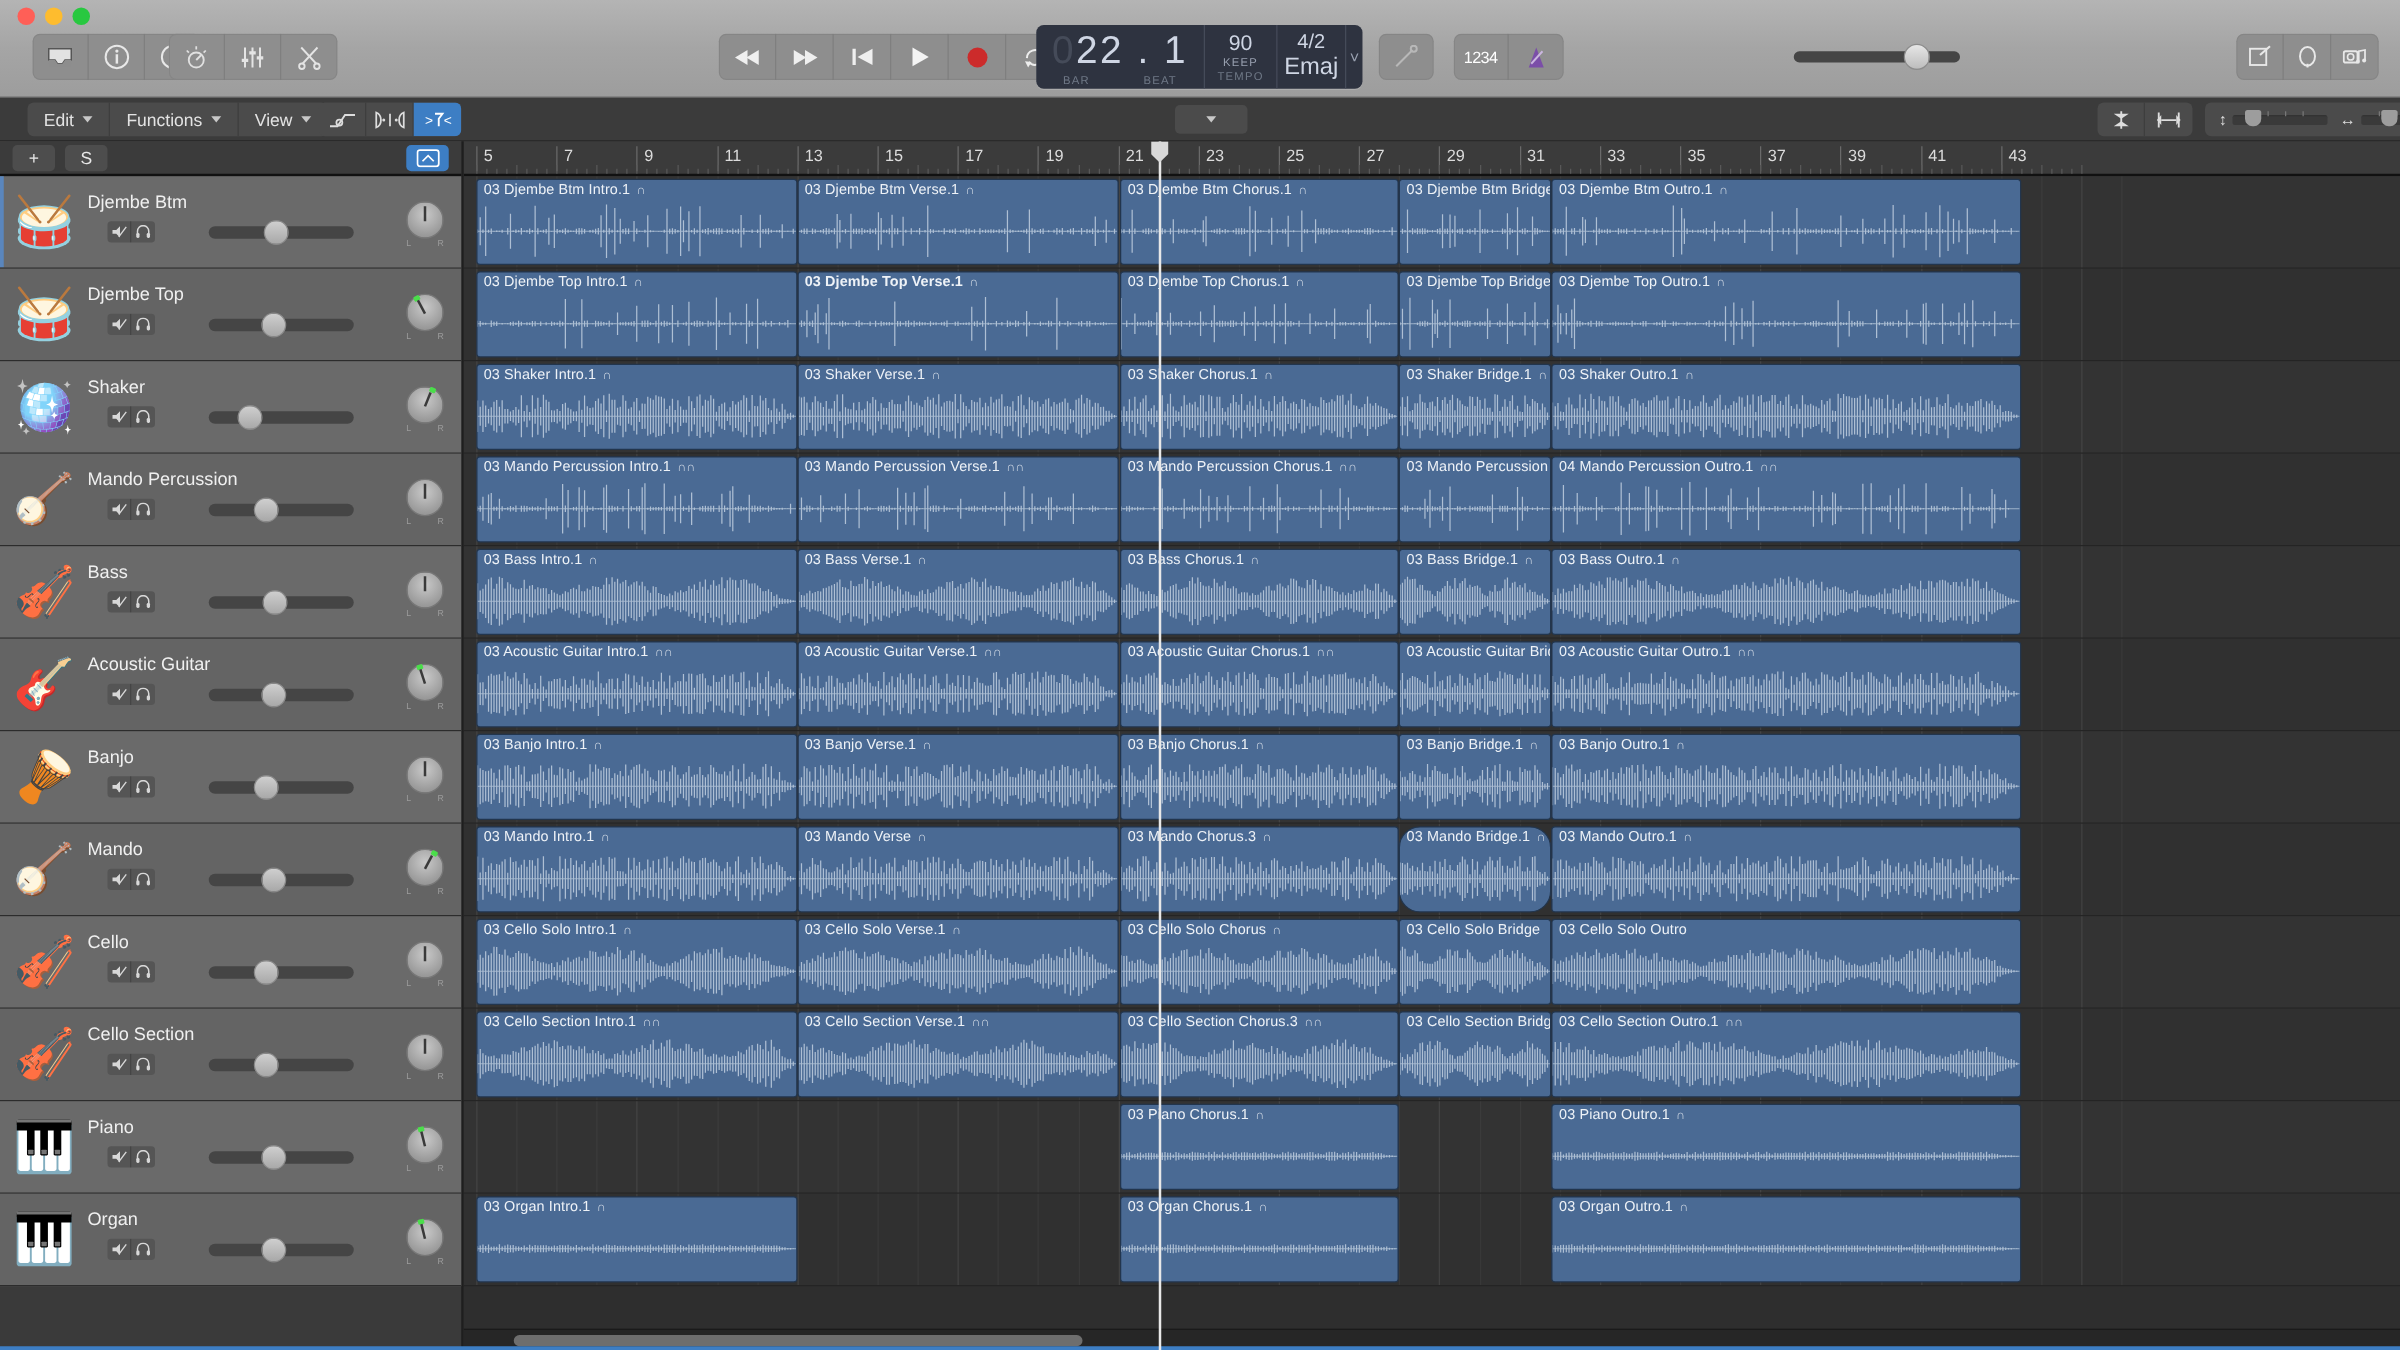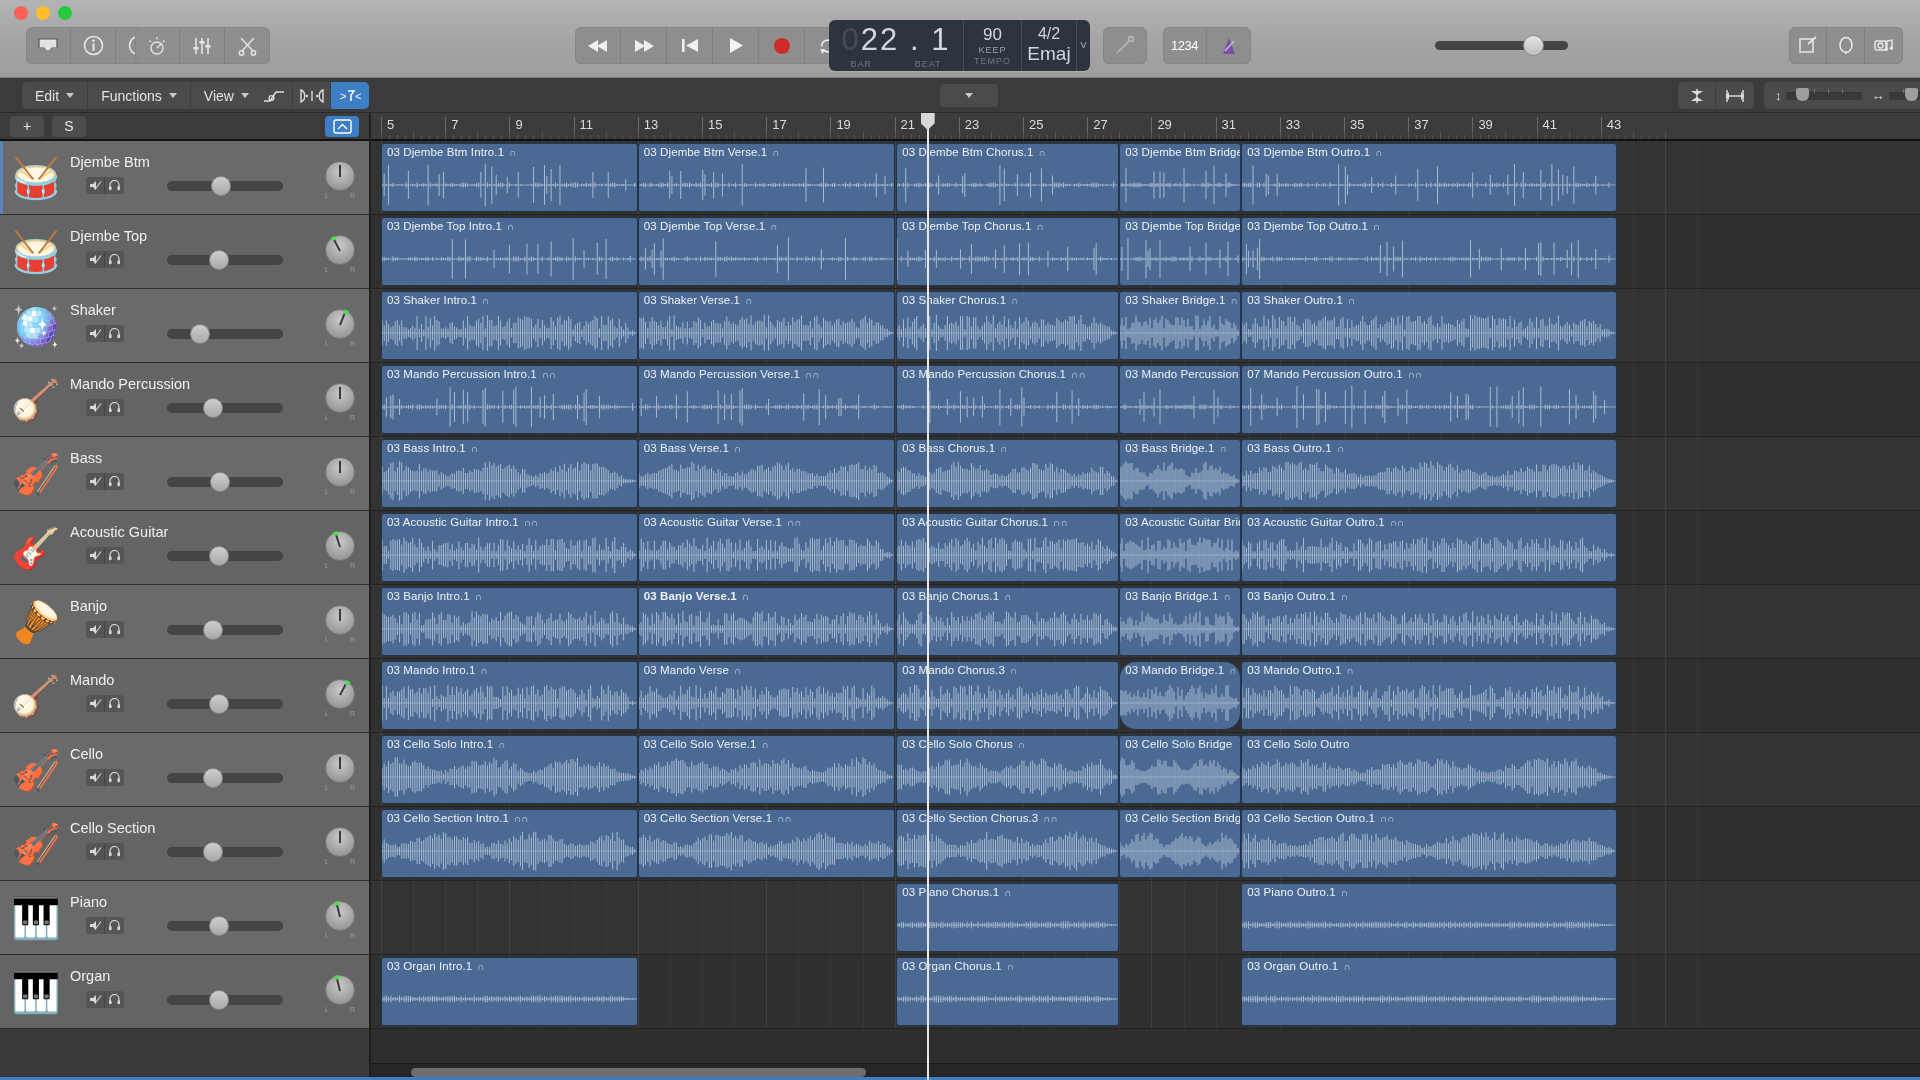--- a/index.html
+++ b/index.html
@@ -1204,21 +1204,21 @@
                 <span>03 Djembe Top Intro.1</span>
                 <span class="loopico">∩</span>
               </div>
               <div class="wave">
                 <svg preserveAspectRatio="none" viewBox="0 0 257 52">
                   <path d="M0.0,23.3L0.0,28.7 M2.2,23.7L2.2,28.3 M4.4,24.9L4.4,27.1 M6.6,25.2L6.6,26.8 M8.9,25.9L8.9,26.1 M11.1,23.2L11.1,28.8 M13.3,24.3L13.3,27.7 M15.5,24.0L15.5,28.0 M17.7,25.7L17.7,26.3 M19.9,25.3L19.9,26.7 M22.2,25.7L22.2,26.3 M24.4,25.6L24.4,26.4 M26.6,24.4L26.6,27.6 M28.8,24.1L28.8,27.9 M31.0,25.0L31.0,27.0 M33.2,23.5L33.2,28.5 M35.4,24.2L35.4,27.8 M37.7,25.6L37.7,26.4 M39.9,24.6L39.9,27.4 M42.1,25.0L42.1,27.0 M44.3,23.7L44.3,28.3 M46.5,23.8L46.5,28.2 M48.7,25.5L48.7,26.5 M51.0,24.1L51.0,27.9 M53.2,25.9L53.2,26.1 M55.4,24.7L55.4,27.3 M57.6,25.8L57.6,26.2 M59.8,24.1L59.8,27.9 M62.0,24.6L62.0,27.4 M64.3,24.9L64.3,27.1 M66.5,23.4L66.5,28.6 M68.7,24.2L68.7,27.8 M70.9,4.6L70.9,47.4 M73.1,25.6L73.1,26.4 M75.3,25.4L75.3,26.6 M77.5,23.3L77.5,28.7 M79.8,23.9L79.8,28.1 M82.0,24.4L82.0,27.6 M84.2,4.8L84.2,47.2 M86.4,23.3L86.4,28.7 M88.6,23.1L88.6,28.9 M90.8,26.0L90.8,26.0 M93.1,25.6L93.1,26.4 M95.3,23.4L95.3,28.6 M97.5,23.9L97.5,28.1 M99.7,24.0L99.7,28.0 M101.9,24.5L101.9,27.5 M104.1,25.2L104.1,26.8 M106.3,23.4L106.3,28.6 M108.6,25.2L108.6,26.8 M110.8,25.8L110.8,26.2 M113.0,16.2L113.0,35.8 M115.2,24.7L115.2,27.3 M117.4,24.8L117.4,27.2 M119.6,24.3L119.6,27.7 M121.9,24.8L121.9,27.2 M124.1,24.2L124.1,27.8 M126.3,23.7L126.3,28.3 M128.5,10.5L128.5,41.5 M130.7,25.9L130.7,26.1 M132.9,23.3L132.9,28.7 M135.1,23.2L135.1,28.8 M137.4,23.1L137.4,28.9 M139.6,24.8L139.6,27.2 M141.8,25.3L141.8,26.7 M144.0,23.5L144.0,28.5 M146.2,9.2L146.2,42.8 M148.4,24.3L148.4,27.7 M150.7,23.3L150.7,28.7 M152.9,24.0L152.9,28.0 M155.1,24.9L155.1,27.1 M157.3,9.8L157.3,42.2 M159.5,25.6L159.5,26.4 M161.7,23.2L161.7,28.8 M163.9,26.0L163.9,26.0 M166.2,25.2L166.2,26.8 M168.4,24.2L168.4,27.8 M170.6,7.0L170.6,45.0 M172.8,24.9L172.8,27.1 M175.0,23.9L175.0,28.1 M177.2,23.2L177.2,28.8 M179.5,23.6L179.5,28.4 M181.7,24.2L181.7,27.8 M183.9,25.7L183.9,26.3 M186.1,23.4L186.1,28.6 M188.3,24.3L188.3,27.7 M190.5,24.7L190.5,27.3 M192.8,3.2L192.8,48.8 M195.0,23.1L195.0,28.9 M197.2,25.1L197.2,26.9 M199.4,24.9L199.4,27.1 M201.6,25.5L201.6,26.5 M203.8,16.2L203.8,35.8 M206.0,24.7L206.0,27.3 M208.3,24.7L208.3,27.3 M210.5,25.8L210.5,26.2 M212.7,24.6L212.7,27.4 M214.9,25.6L214.9,26.4 M217.1,8.7L217.1,43.3 M219.3,23.5L219.3,28.5 M221.6,24.1L221.6,27.9 M223.8,26.0L223.8,26.0 M226.0,4.3L226.0,47.7 M228.2,25.4L228.2,26.6 M230.4,24.2L230.4,27.8 M232.6,23.3L232.6,28.7 M234.8,25.3L234.8,26.7 M237.1,23.7L237.1,28.3 M239.3,25.3L239.3,26.7 M241.5,25.9L241.5,26.1 M243.7,24.4L243.7,27.6 M245.9,25.6L245.9,26.4 M248.1,24.8L248.1,27.2 M250.4,22.7L250.4,29.3 M252.6,25.8L252.6,26.2 M254.8,25.9L254.8,26.1" stroke="#aebfd4" stroke-width="1" fill="none"></path>
                   <line x1="0" y1="26" x2="257" y2="26" stroke="#aebfd4" stroke-width="0.7"></line>
                 </svg>
               </div>
             </div>
-            <div class="region" style="left: 266.8px; width: 256.8px; height: 69px;">
+            <div class="region" style="left: 266.8px; width: 256.8px; height: 69px; font-weight: bold;">
               <div class="rg-name">
                 <span>03 Djembe Top Verse.1</span>
                 <span class="loopico">∩</span>
               </div>
               <div class="wave">
                 <svg preserveAspectRatio="none" viewBox="0 0 257 52">
                   <path d="M0.0,24.7L0.0,27.3 M2.2,23.2L2.2,28.8 M4.4,24.0L4.4,28.0 M6.6,14.4L6.6,37.6 M8.9,24.0L8.9,28.0 M11.1,23.1L11.1,28.9 M13.3,16.2L13.3,35.8 M15.5,9.0L15.5,43.0 M17.7,25.1L17.7,26.9 M19.9,24.8L19.9,27.2 M22.2,16.9L22.2,35.1 M24.4,3.6L24.4,48.4 M26.6,24.6L26.6,27.4 M28.8,24.9L28.8,27.1 M31.0,25.3L31.0,26.7 M33.2,24.1L33.2,27.9 M35.4,23.3L35.4,28.7 M37.7,24.4L37.7,27.6 M39.9,25.2L39.9,26.8 M42.1,26.0L42.1,26.0 M44.3,25.6L44.3,26.4 M46.5,24.1L46.5,27.9 M48.7,23.1L48.7,28.9 M51.0,24.8L51.0,27.2 M53.2,25.6L53.2,26.4 M55.4,25.5L55.4,26.5 M57.6,24.0L57.6,28.0 M59.8,25.8L59.8,26.2 M62.0,23.3L62.0,28.7 M64.3,25.3L64.3,26.7 M66.5,23.8L66.5,28.2 M68.7,24.4L68.7,27.6 M70.9,24.6L70.9,27.4 M73.1,24.4L73.1,27.6 M75.3,25.0L75.3,27.0 M77.5,6.8L77.5,45.2 M79.8,23.7L79.8,28.3 M82.0,23.9L82.0,28.1 M84.2,25.2L84.2,26.8 M86.4,23.7L86.4,28.3 M88.6,23.1L88.6,28.9 M90.8,24.6L90.8,27.4 M93.1,23.4L93.1,28.6 M95.3,24.7L95.3,27.3 M97.5,24.0L97.5,28.0 M99.7,24.8L99.7,27.2 M101.9,24.6L101.9,27.4 M104.1,25.3L104.1,26.7 M106.3,23.9L106.3,28.1 M108.6,25.0L108.6,27.0 M110.8,24.8L110.8,27.2 M113.0,25.6L113.0,26.4 M115.2,24.7L115.2,27.3 M117.4,24.3L117.4,27.7 M119.6,23.2L119.6,28.8 M121.9,25.7L121.9,26.3 M124.1,25.7L124.1,26.3 M126.3,24.3L126.3,27.7 M128.5,24.1L128.5,27.9 M130.7,25.3L130.7,26.7 M132.9,25.2L132.9,26.8 M135.1,24.9L135.1,27.1 M137.4,24.8L137.4,27.2 M139.6,11.2L139.6,40.8 M141.8,24.0L141.8,28.0 M144.0,23.5L144.0,28.5 M146.2,25.0L146.2,27.0 M148.4,23.5L148.4,28.5 M150.7,2.8L150.7,49.2 M152.9,25.0L152.9,27.0 M155.1,25.3L155.1,26.7 M157.3,25.7L157.3,26.3 M159.5,23.6L159.5,28.4 M161.7,25.5L161.7,26.5 M163.9,24.4L163.9,27.6 M166.2,25.9L166.2,26.1 M168.4,23.2L168.4,28.8 M170.6,24.1L170.6,27.9 M172.8,25.0L172.8,27.0 M175.0,23.1L175.0,28.9 M177.2,23.8L177.2,28.2 M179.5,25.7L179.5,26.3 M181.7,24.4L181.7,27.6 M183.9,14.9L183.9,37.1 M186.1,24.2L186.1,27.8 M188.3,26.0L188.3,26.0 M190.5,25.3L190.5,26.7 M192.8,25.3L192.8,26.7 M195.0,24.0L195.0,28.0 M197.2,25.1L197.2,26.9 M199.4,25.1L199.4,26.9 M201.6,23.4L201.6,28.6 M203.8,23.9L203.8,28.1 M206.0,25.6L206.0,26.4 M208.3,3.4L208.3,48.6 M210.5,23.8L210.5,28.2 M212.7,25.8L212.7,26.2 M214.9,25.2L214.9,26.8 M217.1,23.7L217.1,28.3 M219.3,24.7L219.3,27.3 M221.6,25.7L221.6,26.3 M223.8,25.6L223.8,26.4 M226.0,24.3L226.0,27.7 M228.2,23.6L228.2,28.4 M230.4,25.5L230.4,26.5 M232.6,23.6L232.6,28.4 M234.8,23.7L234.8,28.3 M237.1,25.5L237.1,26.5 M239.3,24.7L239.3,27.3 M241.5,25.4L241.5,26.6 M243.7,25.0L243.7,27.0 M245.9,24.5L245.9,27.5 M248.1,25.2L248.1,26.8 M250.4,25.5L250.4,26.5 M252.6,25.7L252.6,26.3 M254.8,25.9L254.8,26.1" stroke="#aebfd4" stroke-width="1" fill="none"></path>
                   <line x1="0" y1="26" x2="257" y2="26" stroke="#aebfd4" stroke-width="0.7"></line>
                 </svg>
               </div>
@@ -1448,21 +1448,21 @@
               </div>
               <div class="wave">
                 <svg preserveAspectRatio="none" viewBox="0 0 122 52">
                   <path d="M0.0,25.5L0.0,26.5 M2.0,24.8L2.0,27.2 M4.1,23.1L4.1,28.9 M6.1,23.5L6.1,28.5 M8.1,25.5L8.1,26.5 M10.2,24.8L10.2,27.2 M12.2,25.7L12.2,26.3 M14.2,25.2L14.2,26.8 M16.3,24.2L16.3,27.8 M18.3,25.4L18.3,26.6 M20.3,17.4L20.3,34.6 M22.4,23.4L22.4,28.6 M24.4,9.6L24.4,42.4 M26.4,23.8L26.4,28.2 M28.5,24.2L28.5,27.8 M30.5,24.8L30.5,27.2 M32.5,23.7L32.5,28.3 M34.6,15.6L34.6,36.4 M36.6,25.5L36.6,26.5 M38.6,24.5L38.6,27.5 M40.7,6.8L40.7,45.2 M42.7,25.6L42.7,26.4 M44.7,25.4L44.7,26.6 M46.8,23.8L46.8,28.2 M48.8,24.1L48.8,27.9 M50.8,25.3L50.8,26.7 M52.9,24.4L52.9,27.6 M54.9,25.9L54.9,26.1 M56.9,23.3L56.9,28.7 M59.0,24.6L59.0,27.4 M61.0,24.1L61.0,27.9 M63.0,24.2L63.0,27.8 M65.1,23.6L65.1,28.4 M67.1,23.7L67.1,28.3 M69.1,24.2L69.1,27.8 M71.2,23.3L71.2,28.7 M73.2,23.6L73.2,28.4 M75.2,13.7L75.2,38.3 M77.3,25.6L77.3,26.4 M79.3,25.8L79.3,26.2 M81.3,23.4L81.3,28.6 M83.4,23.7L83.4,28.3 M85.4,23.5L85.4,28.5 M87.4,23.4L87.4,28.6 M89.5,25.5L89.5,26.5 M91.5,24.5L91.5,27.5 M93.5,24.5L93.5,27.5 M95.6,7.2L95.6,44.8 M97.6,24.8L97.6,27.2 M99.6,15.6L99.6,36.4 M101.7,24.1L101.7,27.9 M103.7,23.6L103.7,28.4 M105.7,25.8L105.7,26.2 M107.8,24.9L107.8,27.1 M109.8,25.6L109.8,26.4 M111.8,24.0L111.8,28.0 M113.9,25.5L113.9,26.5 M115.9,24.7L115.9,27.3 M117.9,25.7L117.9,26.3 M120.0,25.7L120.0,26.3" stroke="#aebfd4" stroke-width="1" fill="none"></path>
                   <line x1="0" y1="26" x2="122" y2="26" stroke="#aebfd4" stroke-width="0.7"></line>
                 </svg>
               </div>
             </div>
             <div class="region" style="left: 870.28px; width: 375.57px; height: 69px;">
               <div class="rg-name">
-                <span>07 Mando Percussion Outro.1</span>
+                <span>04 Mando Percussion Outro.1</span>
                 <span class="loopico">∩∩</span>
               </div>
               <div class="wave">
                 <svg preserveAspectRatio="none" viewBox="0 0 376 52">
                   <path d="M0.0,24.0L0.0,28.0 M2.2,24.3L2.2,27.7 M4.4,25.2L4.4,26.8 M6.6,23.7L6.6,28.3 M8.8,5.4L8.8,46.6 M11.1,24.7L11.1,27.3 M13.3,24.3L13.3,27.7 M15.5,25.5L15.5,26.5 M17.7,23.6L17.7,28.4 M19.9,12.3L19.9,39.7 M22.1,23.3L22.1,28.7 M24.3,23.9L24.3,28.1 M26.5,24.7L26.5,27.3 M28.8,24.6L28.8,27.4 M31.0,24.5L31.0,27.5 M33.2,25.4L33.2,26.6 M35.4,15.9L35.4,36.1 M37.6,24.5L37.6,27.5 M39.8,23.2L39.8,28.8 M42.0,25.5L42.0,26.5 M44.2,25.8L44.2,26.2 M46.4,25.9L46.4,26.1 M48.7,25.9L48.7,26.1 M50.9,24.5L50.9,27.5 M53.1,23.8L53.1,28.2 M55.3,3.2L55.3,48.8 M57.5,25.5L57.5,26.5 M59.7,24.6L59.7,27.4 M61.9,12.3L61.9,39.7 M64.1,25.0L64.1,27.0 M66.4,24.5L66.4,27.5 M68.6,24.5L68.6,27.5 M70.8,24.8L70.8,27.2 M73.0,25.4L73.0,26.6 M75.2,6.4L75.2,45.6 M77.4,7.0L77.4,45.0 M79.6,23.4L79.6,28.6 M81.8,24.7L81.8,27.3 M84.0,9.5L84.0,42.5 M86.3,23.3L86.3,28.7 M88.5,23.4L88.5,28.6 M90.7,25.3L90.7,26.7 M92.9,24.3L92.9,27.7 M95.1,24.7L95.1,27.3 M97.3,25.5L97.3,26.5 M99.5,25.3L99.5,26.7 M101.7,24.7L101.7,27.3 M104.0,7.9L104.0,44.1 M106.2,25.3L106.2,26.7 M108.4,25.4L108.4,26.6 M110.6,2.8L110.6,49.2 M112.8,23.4L112.8,28.6 M115.0,25.8L115.0,26.2 M117.2,24.4L117.2,27.6 M119.4,24.5L119.4,27.5 M121.6,24.9L121.6,27.1 M123.9,7.6L123.9,44.4 M126.1,24.6L126.1,27.4 M128.3,24.7L128.3,27.3 M130.5,24.1L130.5,27.9 M132.7,25.8L132.7,26.2 M134.9,24.2L134.9,27.8 M137.1,23.5L137.1,28.5 M139.3,24.0L139.3,28.0 M141.6,14.4L141.6,37.6 M143.8,8.5L143.8,43.5 M146.0,24.2L146.0,27.8 M148.2,24.3L148.2,27.7 M150.4,25.3L150.4,26.7 M152.6,25.4L152.6,26.6 M154.8,25.8L154.8,26.2 M157.0,16.2L157.0,35.8 M159.2,23.7L159.2,28.3 M161.5,23.2L161.5,28.8 M163.7,24.6L163.7,27.4 M165.9,7.3L165.9,44.7 M168.1,24.1L168.1,27.9 M170.3,23.8L170.3,28.2 M172.5,25.3L172.5,26.7 M174.7,24.8L174.7,27.2 M176.9,25.4L176.9,26.6 M179.2,23.6L179.2,28.4 M181.4,24.1L181.4,27.9 M183.6,25.3L183.6,26.7 M185.8,24.0L185.8,28.0 M188.0,24.2L188.0,27.8 M190.2,25.6L190.2,26.4 M192.4,25.4L192.4,26.6 M194.6,23.9L194.6,28.1 M196.8,25.2L196.8,26.8 M199.1,23.8L199.1,28.2 M201.3,25.3L201.3,26.7 M203.5,23.3L203.5,28.7 M205.7,24.3L205.7,27.7 M207.9,24.5L207.9,27.5 M210.1,10.4L210.1,41.6 M212.3,25.7L212.3,26.3 M214.5,23.4L214.5,28.6 M216.8,14.0L216.8,38.0 M219.0,24.3L219.0,27.7 M221.2,23.9L221.2,28.1 M223.4,24.4L223.4,27.6 M225.6,11.6L225.6,40.4 M227.8,12.7L227.8,39.3 M230.0,23.9L230.0,28.1 M232.2,23.4L232.2,28.6 M234.4,25.9L234.4,26.1 M236.7,25.6L236.7,26.4 M238.9,25.0L238.9,27.0 M241.1,25.6L241.1,26.4 M243.3,25.8L243.3,26.2 M245.5,25.6L245.5,26.4 M247.7,25.9L247.7,26.1 M249.9,4.4L249.9,47.6 M252.1,24.3L252.1,27.7 M254.4,25.8L254.4,26.2 M256.6,3.9L256.6,48.1 M258.8,25.9L258.8,26.1 M261.0,24.6L261.0,27.4 M263.2,24.5L263.2,27.5 M265.4,23.7L265.4,28.3 M267.6,24.0L267.6,28.0 M269.8,23.2L269.8,28.8 M272.0,14.3L272.0,37.7 M274.3,26.0L274.3,26.0 M276.5,24.1L276.5,27.9 M278.7,8.3L278.7,43.7 M280.9,23.8L280.9,28.2 M283.1,4.8L283.1,47.2 M285.3,24.9L285.3,27.1 M287.5,25.3L287.5,26.7 M289.7,23.2L289.7,28.8 M292.0,23.8L292.0,28.2 M294.2,23.5L294.2,28.5 M296.4,25.2L296.4,26.8 M298.6,25.6L298.6,26.4 M300.8,4.0L300.8,48.0 M303.0,25.6L303.0,26.4 M305.2,23.5L305.2,28.5 M307.4,23.9L307.4,28.1 M309.6,23.4L309.6,28.6 M311.9,25.4L311.9,26.6 M314.1,24.1L314.1,27.9 M316.3,23.6L316.3,28.4 M318.5,24.3L318.5,27.7 M320.7,26.0L320.7,26.0 M322.9,25.0L322.9,27.0 M325.1,25.3L325.1,26.7 M327.3,25.6L327.3,26.4 M329.6,7.1L329.6,44.9 M331.8,24.3L331.8,27.7 M334.0,25.0L334.0,27.0 M336.2,13.1L336.2,38.9 M338.4,23.3L338.4,28.7 M340.6,26.0L340.6,26.0 M342.8,24.7L342.8,27.3 M345.0,24.3L345.0,27.7 M347.2,24.7L347.2,27.3 M349.5,24.7L349.5,27.3 M351.7,23.9L351.7,28.1 M353.9,8.8L353.9,43.2 M356.1,13.4L356.1,38.6 M358.3,25.7L358.3,26.3 M360.5,24.6L360.5,27.4 M362.7,25.4L362.7,26.6 M364.9,18.3L364.9,33.7 M367.2,25.4L367.2,26.6 M369.4,25.9L369.4,26.1 M371.6,26.0L371.6,26.0 M373.8,25.9L373.8,26.1" stroke="#aebfd4" stroke-width="1" fill="none"></path>
                   <line x1="0" y1="26" x2="376" y2="26" stroke="#aebfd4" stroke-width="0.7"></line>
                 </svg>
               </div>
             </div>
           </div>
@@ -1721,21 +1721,21 @@
                 <span>03 Banjo Intro.1</span>
                 <span class="loopico">∩</span>
               </div>
               <div class="wave">
                 <svg preserveAspectRatio="none" viewBox="0 0 257 52">
                   <path d="M0.0,7.9L0.0,44.1 M2.2,10.4L2.2,41.6 M4.4,12.0L4.4,40.0 M6.6,13.0L6.6,39.0 M8.9,12.6L8.9,39.4 M11.1,10.6L11.1,41.4 M13.3,14.3L13.3,37.7 M15.5,19.3L15.5,32.7 M17.7,11.4L17.7,40.6 M19.9,20.8L19.9,31.2 M22.2,8.0L22.2,44.0 M24.4,7.8L24.4,44.2 M26.6,10.2L26.6,41.8 M28.8,19.6L28.8,32.4 M31.0,9.2L31.0,42.8 M33.2,7.6L33.2,44.4 M35.4,15.8L35.4,36.2 M37.7,8.8L37.7,43.2 M39.9,22.2L39.9,29.8 M42.1,21.7L42.1,30.3 M44.3,15.9L44.3,36.1 M46.5,15.7L46.5,36.3 M48.7,14.9L48.7,37.1 M51.0,8.1L51.0,43.9 M53.2,13.2L53.2,38.8 M55.4,20.5L55.4,31.5 M57.6,10.4L57.6,41.6 M59.8,8.0L59.8,44.0 M62.0,16.0L62.0,36.0 M64.3,16.4L64.3,35.6 M66.5,9.5L66.5,42.5 M68.7,10.6L68.7,41.4 M70.9,19.2L70.9,32.8 M73.1,11.1L73.1,40.9 M75.3,13.6L75.3,38.4 M77.5,12.4L77.5,39.6 M79.8,22.0L79.8,30.0 M82.0,18.5L82.0,33.5 M84.2,21.1L84.2,30.9 M86.4,19.6L86.4,32.4 M88.6,18.5L88.6,33.5 M90.8,6.9L90.8,45.1 M93.1,13.4L93.1,38.6 M95.3,7.1L95.3,44.9 M97.5,10.8L97.5,41.2 M99.7,12.4L99.7,39.6 M101.9,9.4L101.9,42.6 M104.1,10.3L104.1,41.7 M106.3,10.2L106.3,41.8 M108.6,18.8L108.6,33.2 M110.8,14.7L110.8,37.3 M113.0,16.0L113.0,36.0 M115.2,12.8L115.2,39.2 M117.4,17.4L117.4,34.6 M119.6,7.2L119.6,44.8 M121.9,16.6L121.9,35.4 M124.1,11.8L124.1,40.2 M126.3,9.0L126.3,43.0 M128.5,7.5L128.5,44.5 M130.7,7.0L130.7,45.0 M132.9,14.9L132.9,37.1 M135.1,10.9L135.1,41.1 M137.4,12.5L137.4,39.5 M139.6,18.2L139.6,33.8 M141.8,20.1L141.8,31.9 M144.0,21.5L144.0,30.5 M146.2,12.2L146.2,39.8 M148.4,12.5L148.4,39.5 M150.7,11.6L150.7,40.4 M152.9,22.1L152.9,29.9 M155.1,13.3L155.1,38.7 M157.3,7.9L157.3,44.1 M159.5,9.6L159.5,42.4 M161.7,16.0L161.7,36.0 M163.9,19.6L163.9,32.4 M166.2,15.6L166.2,36.4 M168.4,13.8L168.4,38.2 M170.6,8.5L170.6,43.5 M172.8,17.8L172.8,34.2 M175.0,16.1L175.0,35.9 M177.2,15.5L177.2,36.5 M179.5,9.3L179.5,42.7 M181.7,16.2L181.7,35.8 M183.9,18.1L183.9,33.9 M186.1,15.5L186.1,36.5 M188.3,7.5L188.3,44.5 M190.5,9.7L190.5,42.3 M192.8,13.7L192.8,38.3 M195.0,15.1L195.0,36.9 M197.2,15.5L197.2,36.5 M199.4,13.3L199.4,38.7 M201.6,16.7L201.6,35.3 M203.8,12.9L203.8,39.1 M206.0,7.7L206.0,44.3 M208.3,21.3L208.3,30.7 M210.5,11.3L210.5,40.7 M212.7,21.9L212.7,30.1 M214.9,6.6L214.9,45.4 M217.1,19.8L217.1,32.2 M219.3,17.7L219.3,34.3 M221.6,13.6L221.6,38.4 M223.8,16.0L223.8,36.0 M226.0,20.1L226.0,31.9 M228.2,19.7L228.2,32.3 M230.4,9.2L230.4,42.8 M232.6,6.7L232.6,45.3 M234.8,18.3L234.8,33.7 M237.1,8.6L237.1,43.4 M239.3,19.3L239.3,32.7 M241.5,20.4L241.5,31.6 M243.7,13.7L243.7,38.3 M245.9,21.0L245.9,31.0 M248.1,20.8L248.1,31.2 M250.4,22.5L250.4,29.5 M252.6,22.8L252.6,29.2 M254.8,24.7L254.8,27.3" stroke="#aebfd4" stroke-width="1" fill="none"></path>
                   <line x1="0" y1="26" x2="257" y2="26" stroke="#aebfd4" stroke-width="0.7"></line>
                 </svg>
               </div>
             </div>
-            <div class="region" style="left: 266.8px; width: 256.8px; height: 69px; font-weight: bold;">
+            <div class="region" style="left: 266.8px; width: 256.8px; height: 69px;">
               <div class="rg-name">
                 <span>03 Banjo Verse.1</span>
                 <span class="loopico">∩</span>
               </div>
               <div class="wave">
                 <svg preserveAspectRatio="none" viewBox="0 0 257 52">
                   <path d="M0.0,20.2L0.0,31.8 M2.2,18.3L2.2,33.7 M4.4,8.6L4.4,43.4 M6.6,10.4L6.6,41.6 M8.9,13.3L8.9,38.7 M11.1,21.9L11.1,30.1 M13.3,9.4L13.3,42.6 M15.5,20.3L15.5,31.7 M17.7,7.8L17.7,44.2 M19.9,10.6L19.9,41.4 M22.2,16.7L22.2,35.3 M24.4,7.5L24.4,44.5 M26.6,7.5L26.6,44.5 M28.8,11.8L28.8,40.2 M31.0,14.2L31.0,37.8 M33.2,9.3L33.2,42.7 M35.4,14.9L35.4,37.1 M37.7,21.5L37.7,30.5 M39.9,9.3L39.9,42.7 M42.1,19.4L42.1,32.6 M44.3,6.7L44.3,45.3 M46.5,16.9L46.5,35.1 M48.7,18.6L48.7,33.4 M51.0,10.9L51.0,41.1 M53.2,9.5L53.2,42.5 M55.4,21.8L55.4,30.2 M57.6,11.6L57.6,40.4 M59.8,12.3L59.8,39.7 M62.0,6.5L62.0,45.5 M64.3,18.1L64.3,33.9 M66.5,18.7L66.5,33.3 M68.7,13.8L68.7,38.2 M70.9,7.9L70.9,44.1 M73.1,22.0L73.1,30.0 M75.3,21.1L75.3,30.9 M77.5,22.0L77.5,30.0 M79.8,15.6L79.8,36.4 M82.0,21.8L82.0,30.2 M84.2,22.0L84.2,30.0 M86.4,8.9L86.4,43.1 M88.6,9.3L88.6,42.7 M90.8,17.1L90.8,34.9 M93.1,11.0L93.1,41.0 M95.3,8.8L95.3,43.2 M97.5,16.8L97.5,35.2 M99.7,15.3L99.7,36.7 M101.9,13.6L101.9,38.4 M104.1,14.2L104.1,37.8 M106.3,15.3L106.3,36.7 M108.6,17.1L108.6,34.9 M110.8,18.8L110.8,33.2 M113.0,20.1L113.0,31.9 M115.2,12.7L115.2,39.3 M117.4,7.9L117.4,44.1 M119.6,7.4L119.6,44.6 M121.9,9.6L121.9,42.4 M124.1,6.8L124.1,45.2 M126.3,18.1L126.3,33.9 M128.5,17.2L128.5,34.8 M130.7,8.8L130.7,43.2 M132.9,13.8L132.9,38.2 M135.1,13.0L135.1,39.0 M137.4,7.4L137.4,44.6 M139.6,19.6L139.6,32.4 M141.8,21.9L141.8,30.1 M144.0,11.6L144.0,40.4 M146.2,13.2L146.2,38.8 M148.4,21.7L148.4,30.3 M150.7,15.1L150.7,36.9 M152.9,19.6L152.9,32.4 M155.1,21.5L155.1,30.5 M157.3,11.1L157.3,40.9 M159.5,16.4L159.5,35.6 M161.7,14.7L161.7,37.3 M163.9,8.9L163.9,43.1 M166.2,12.7L166.2,39.3 M168.4,10.6L168.4,41.4 M170.6,17.7L170.6,34.3 M172.8,17.9L172.8,34.1 M175.0,18.5L175.0,33.5 M177.2,15.1L177.2,36.9 M179.5,9.4L179.5,42.6 M181.7,15.8L181.7,36.2 M183.9,10.4L183.9,41.6 M186.1,12.5L186.1,39.5 M188.3,11.8L188.3,40.2 M190.5,12.7L190.5,39.3 M192.8,20.4L192.8,31.6 M195.0,15.8L195.0,36.2 M197.2,15.6L197.2,36.4 M199.4,10.8L199.4,41.2 M201.6,21.1L201.6,30.9 M203.8,12.2L203.8,39.8 M206.0,8.6L206.0,43.4 M208.3,21.2L208.3,30.8 M210.5,12.0L210.5,40.0 M212.7,7.4L212.7,44.6 M214.9,9.4L214.9,42.6 M217.1,8.4L217.1,43.6 M219.3,16.4L219.3,35.6 M221.6,10.9L221.6,41.1 M223.8,10.5L223.8,41.5 M226.0,13.1L226.0,38.9 M228.2,19.0L228.2,33.0 M230.4,11.7L230.4,40.3 M232.6,6.7L232.6,45.3 M234.8,11.3L234.8,40.7 M237.1,21.4L237.1,30.6 M239.3,8.7L239.3,43.3 M241.5,15.9L241.5,36.1 M243.7,20.0L243.7,32.0 M245.9,23.7L245.9,28.3 M248.1,22.1L248.1,29.9 M250.4,19.9L250.4,32.1 M252.6,23.4L252.6,28.6 M254.8,25.1L254.8,26.9" stroke="#aebfd4" stroke-width="1" fill="none"></path>
                   <line x1="0" y1="26" x2="257" y2="26" stroke="#aebfd4" stroke-width="0.7"></line>
                 </svg>
               </div>

